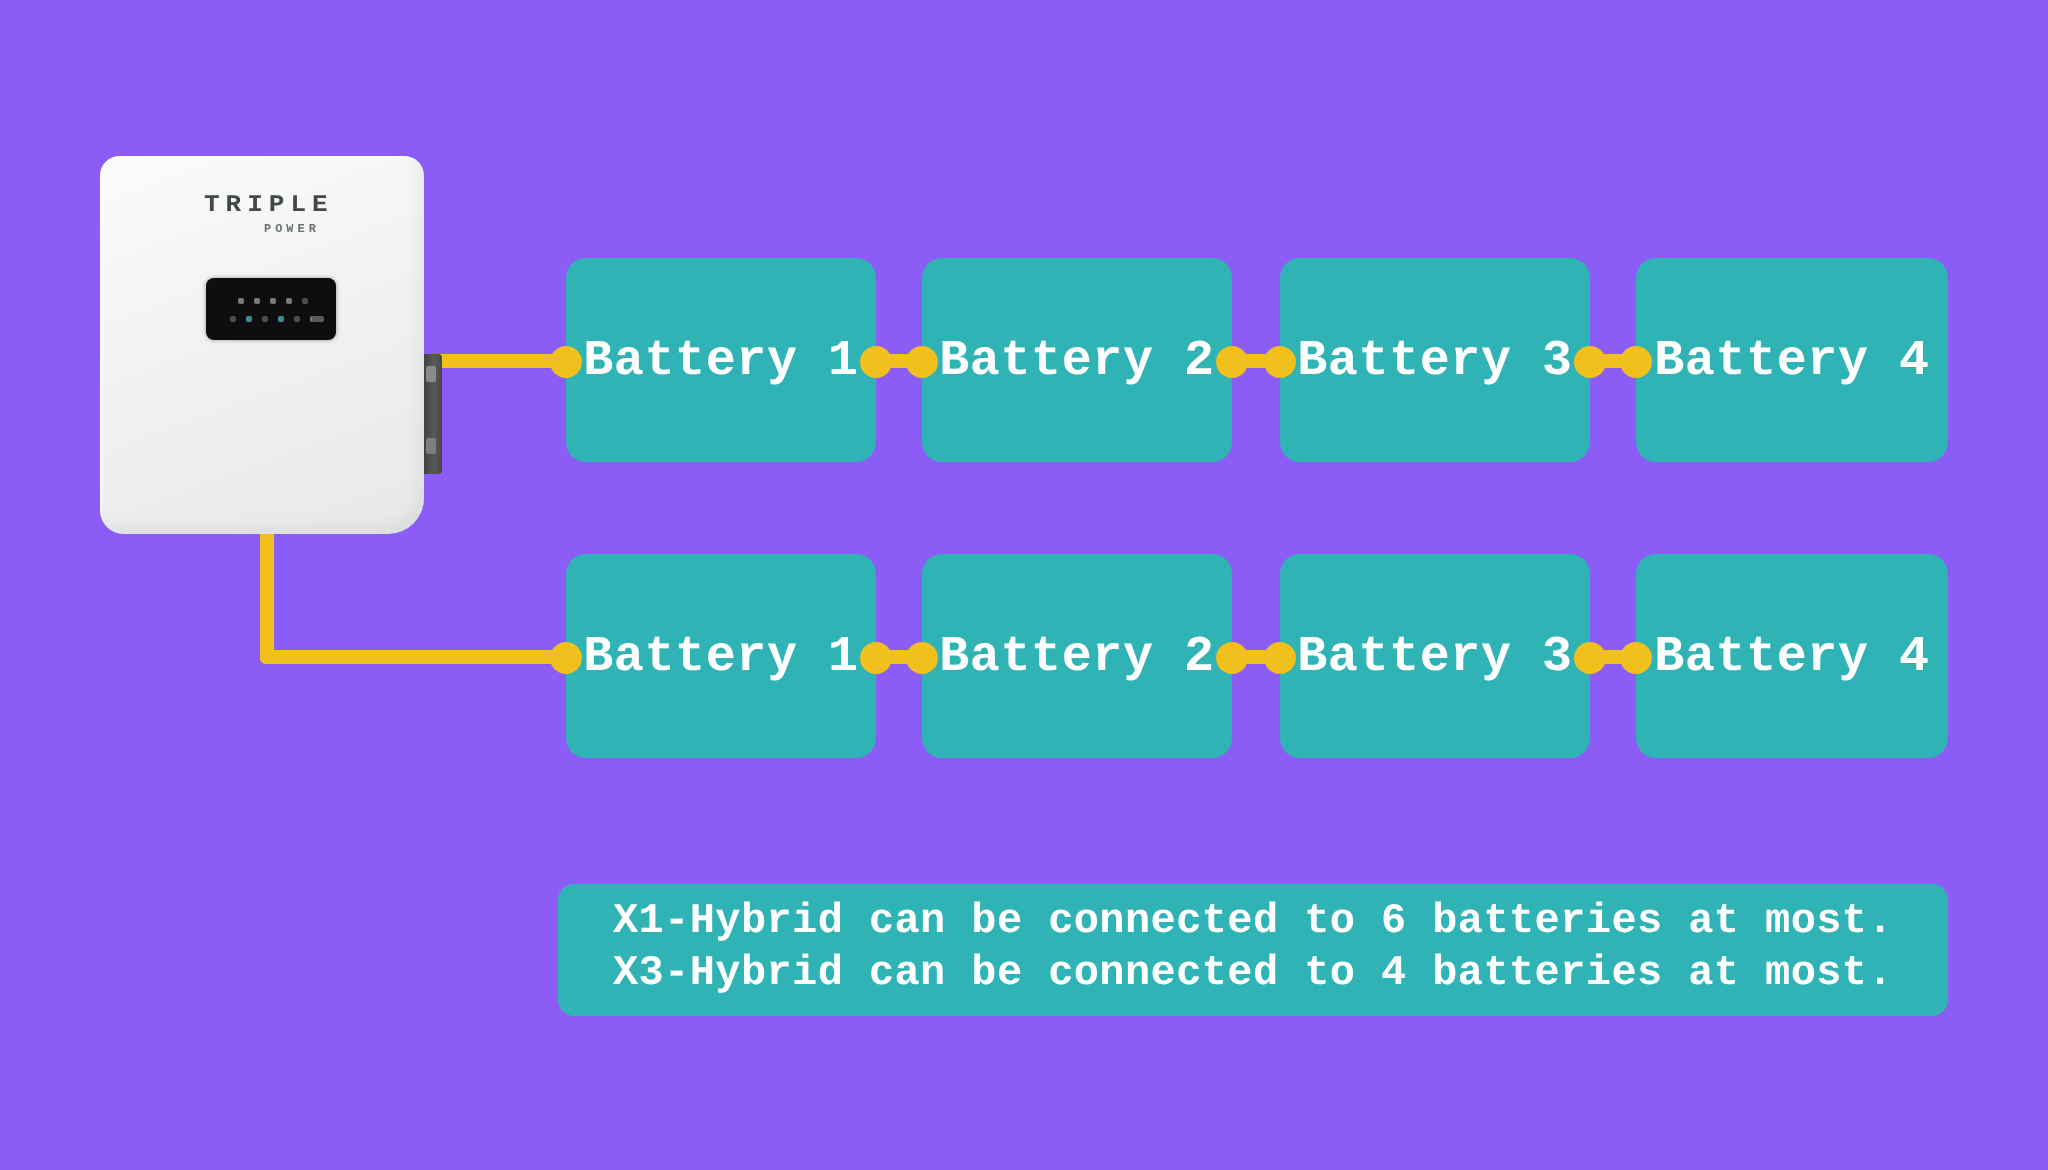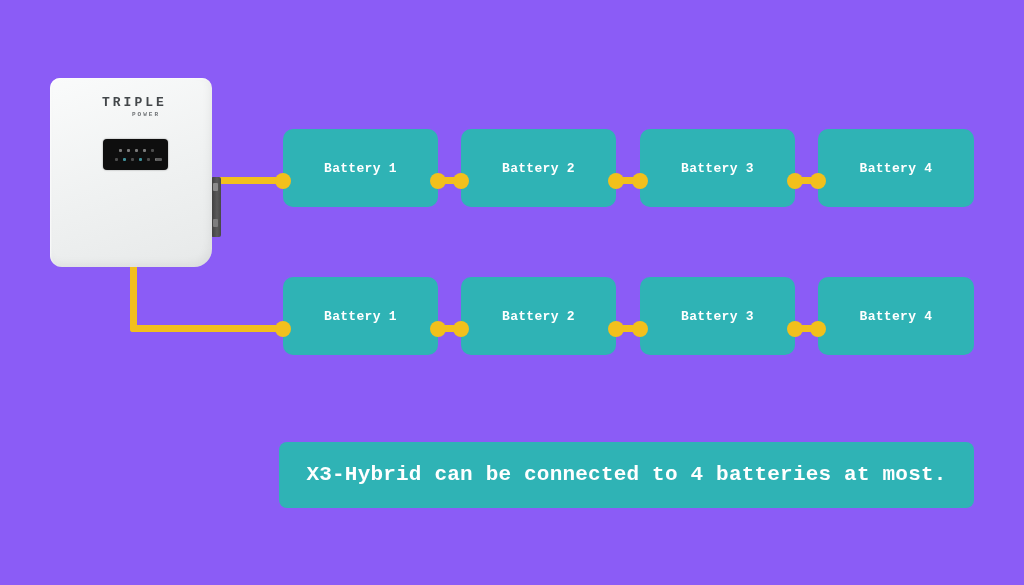--- a/index.html
+++ b/index.html
@@ -44,24 +44,24 @@
     border-radius:2px;z-index:2;
   }
   .port:before{content:"";position:absolute;left:2px;top:6px;width:5px;height:8px;background:#8b8b8b;border-radius:1px;}
   .port:after{content:"";position:absolute;left:2px;top:42px;width:5px;height:8px;background:#7e7e7e;border-radius:1px;}
   
   .h-cable{position:absolute;height:7px;background:var(--yellow,#f2c01c);border-radius:3px;z-index:1;}
   .v-cable{position:absolute;width:7px;background:var(--yellow,#f2c01c);border-radius:3px;z-index:1;}
   .dot{position:absolute;width:16px;height:16px;border-radius:50%;background:var(--yellow,#f2c01c);z-index:2;}
   
   .battery{
-    position:absolute;width:155px;height:78px;
+    position:absolute;width:155px;height:102px;
     background:var(--teal,#2fb3b5);border-radius:10px;
     color:#ffffff;display:flex;align-items:center;justify-content:center;
-    font-size:13px;font-weight:bold;letter-spacing:0.3px;z-index:1;text-align:right;
+    font-size:25px;font-weight:bold;letter-spacing:0.3px;z-index:1;text-align:right;
   }
   
   .note{
     position:absolute;left:279px;top:442px;width:695px;height:66px;
     background:var(--teal,#2fb3b5);border-radius:8px;
     color:#ffffff;display:flex;flex-direction:column;
     align-items:center;justify-content:center;
     font-size:21px;font-weight:bold;line-height:26px;letter-spacing:0.2px;
     text-align:center;z-index:1;
   }
@@ -149,16 +149,17 @@
 
   <div class="h-cable" style="left:616px;top:325px;width:24px;"></div>
   <div class="dot" style="left:608px;top:321px;"></div>
   <div class="dot" style="left:632px;top:321px;"></div>
 
   <div class="h-cable" style="left:795px;top:325px;width:23px;"></div>
   <div class="dot" style="left:787px;top:321px;"></div>
   <div class="dot" style="left:810px;top:321px;"></div>
 
   <div class="note">
+    <div>X1-Hybrid can be connected to 6 batteries at most.</div>
     <div>X3-Hybrid can be connected to 4 batteries at most.</div>
   </div>
 
 </div>
 
 </body></html>

